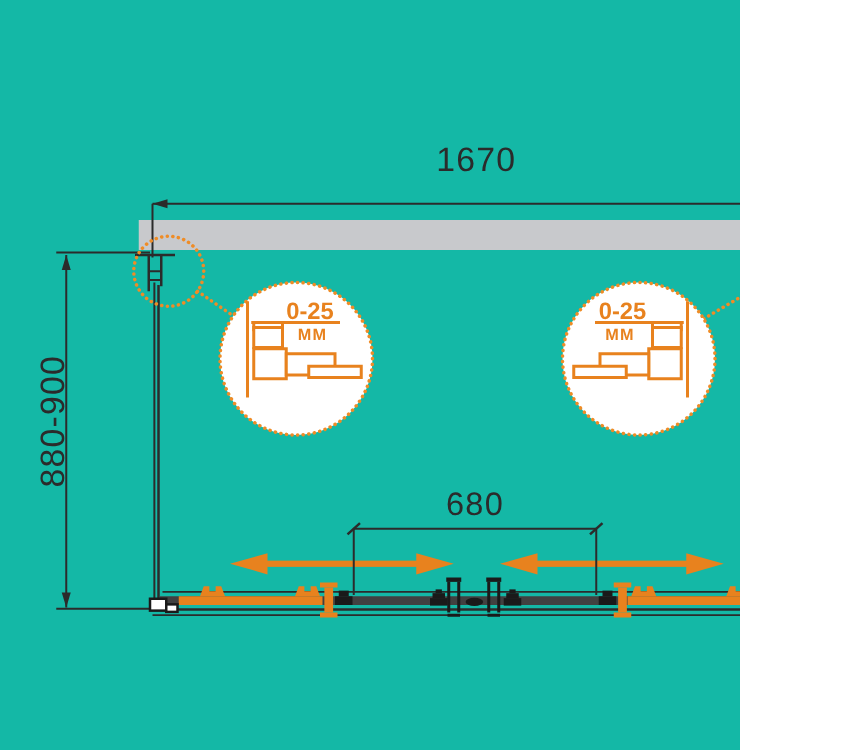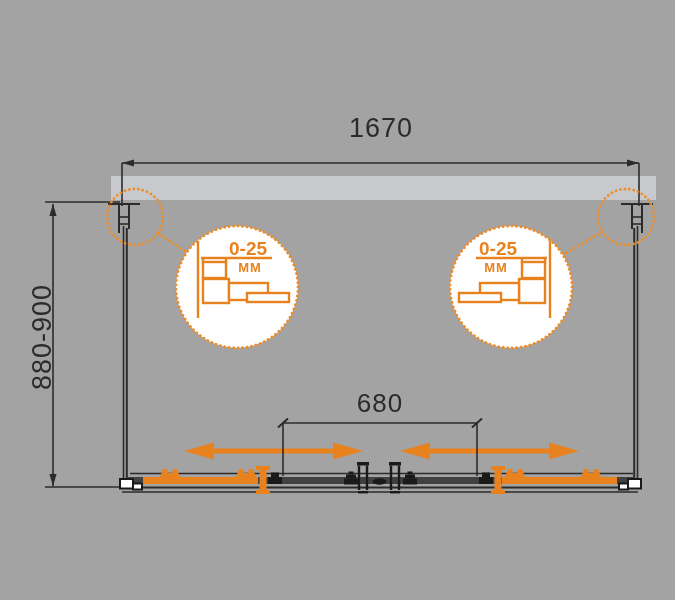--- a/index.html
+++ b/index.html
@@ -1,16 +1,16 @@
 <!DOCTYPE html>
 <html><head>
 <meta charset="utf-8">
 <style>
   html,body{margin:0;padding:0;background:#ffffff;}
-  .stage{width:675px;height:600px;background:#a3a3a3;position:relative;overflow:hidden;}
+  .stage{width:592px;height:600px;background:#14b8a6;position:relative;overflow:hidden;}
   svg{display:block;}
   svg text{font-family:"Liberation Sans","DejaVu Sans",sans-serif;fill:#2b2b2b;}
   .dim-text{font-size:27px;letter-spacing:1px;}
   .dim-text-small{font-size:26px;letter-spacing:1px;}
   .orange-text{fill:#e8821e;font-weight:600;}
   .detail-val{font-size:19px;}
   .detail-unit{font-size:13px;letter-spacing:1px;}
   .dimline{stroke:#2b2b2b;stroke-width:1.6;fill:none;}
   .thickline{stroke:#2b2b2b;stroke-width:2;fill:none;}
   .arrowhead{fill:#2b2b2b;stroke:none;}

